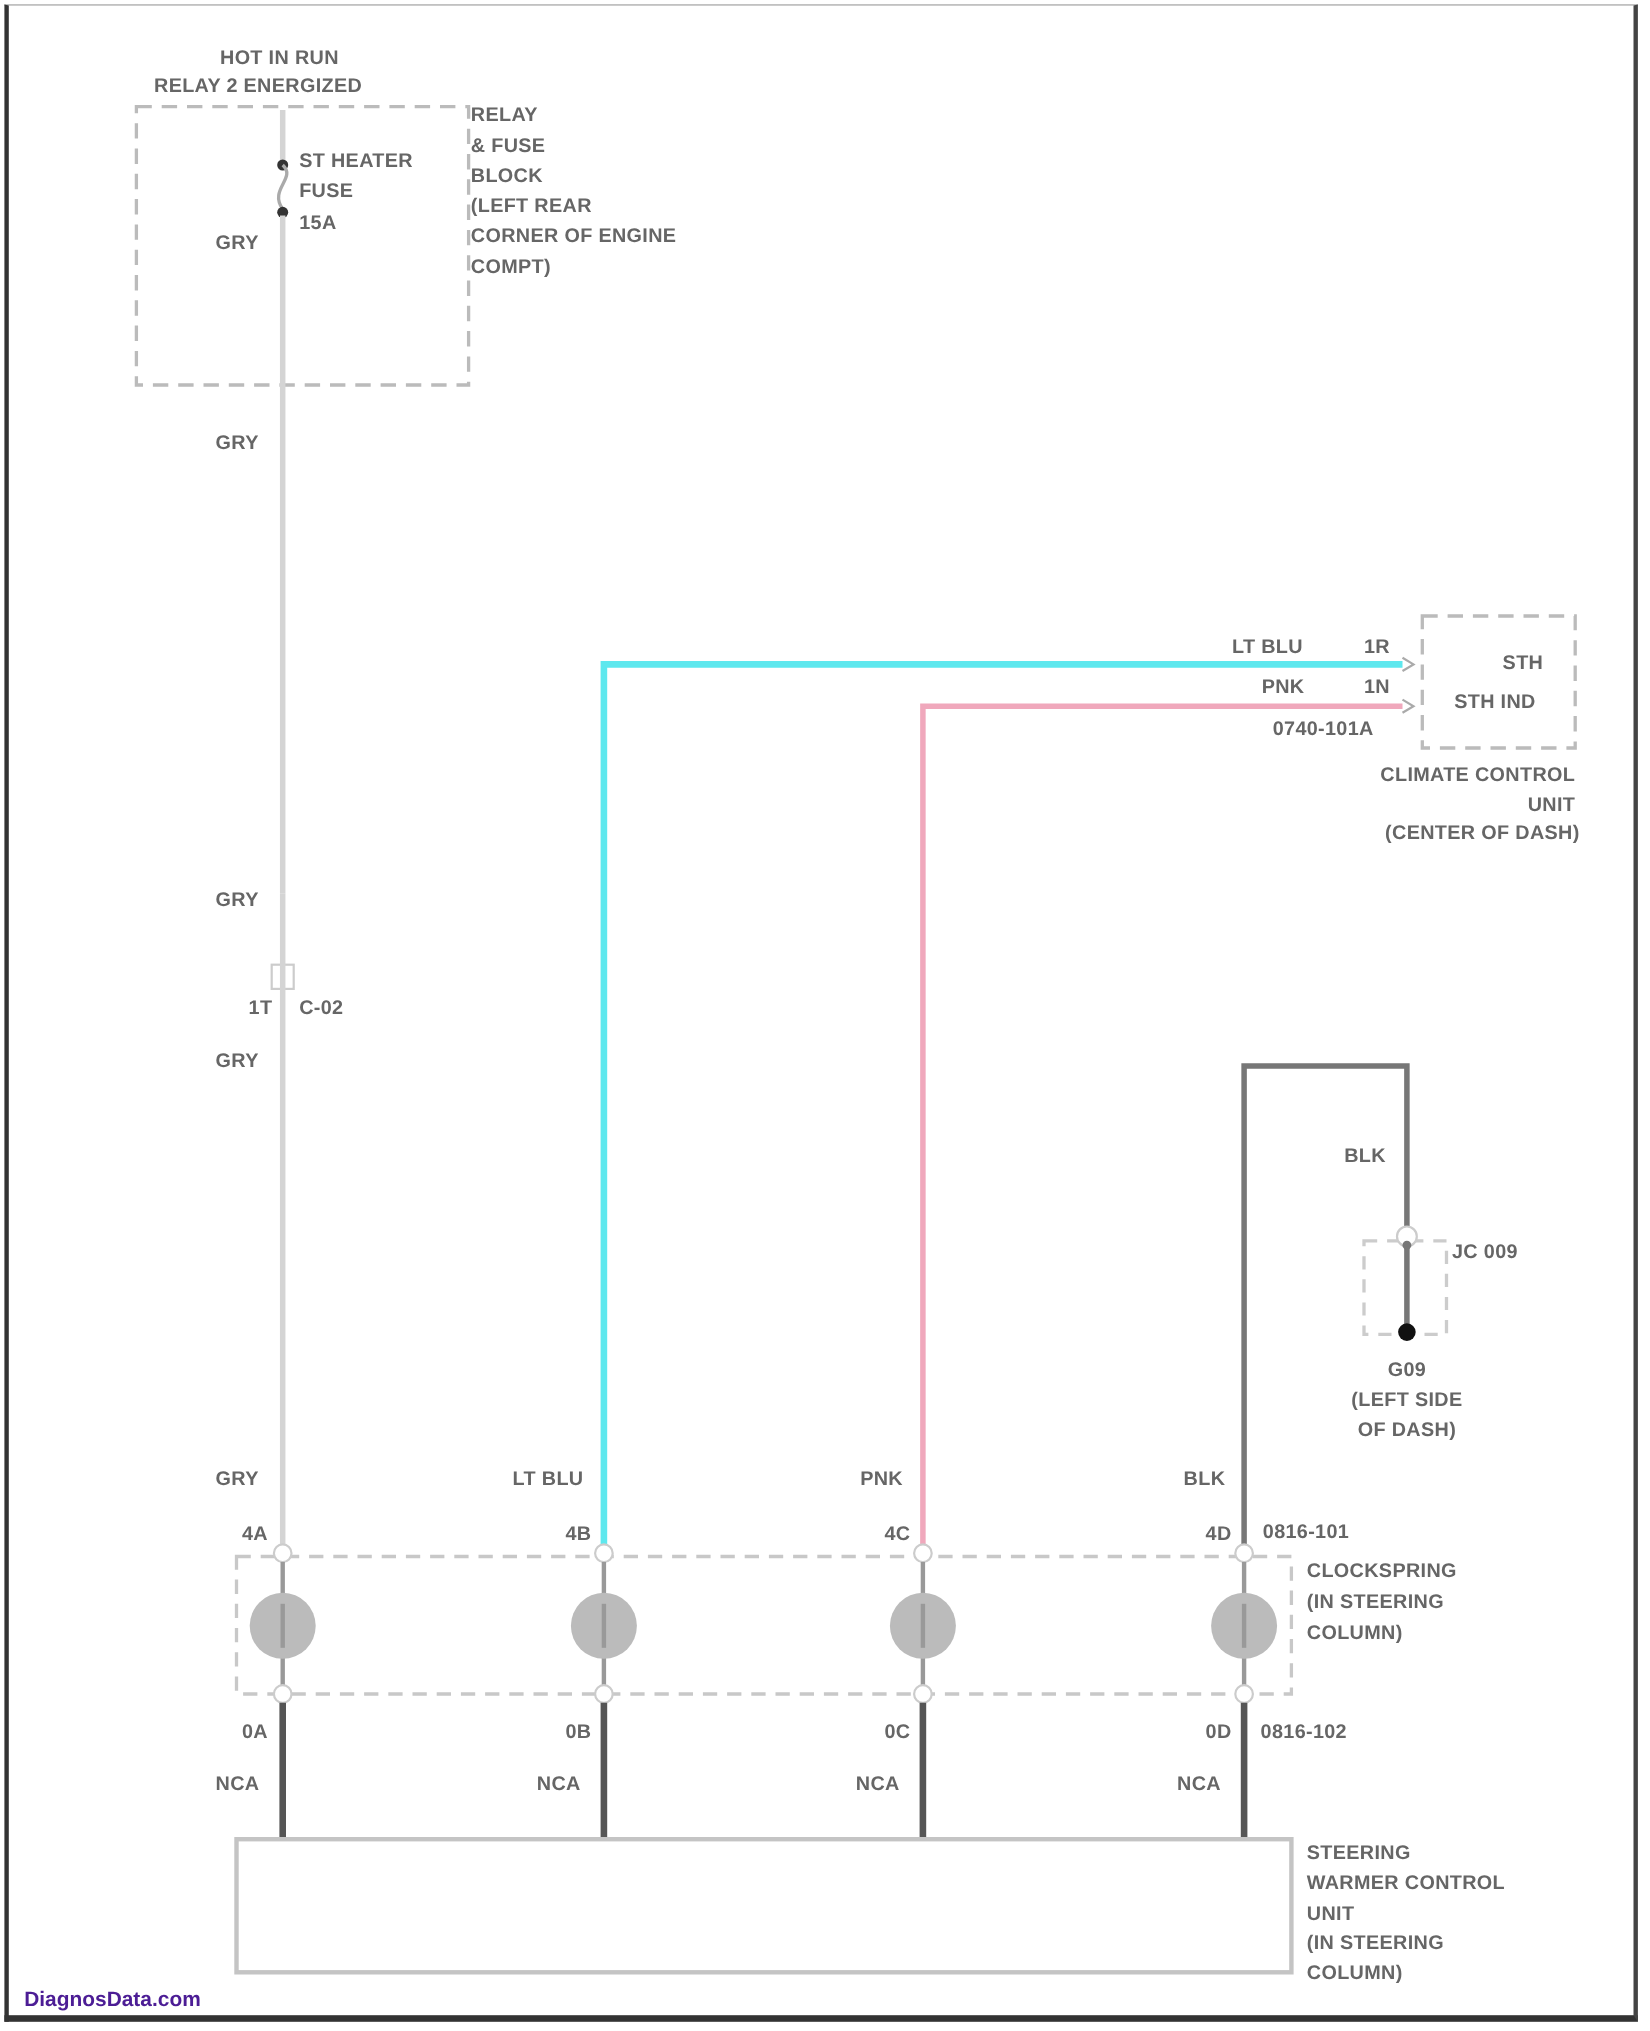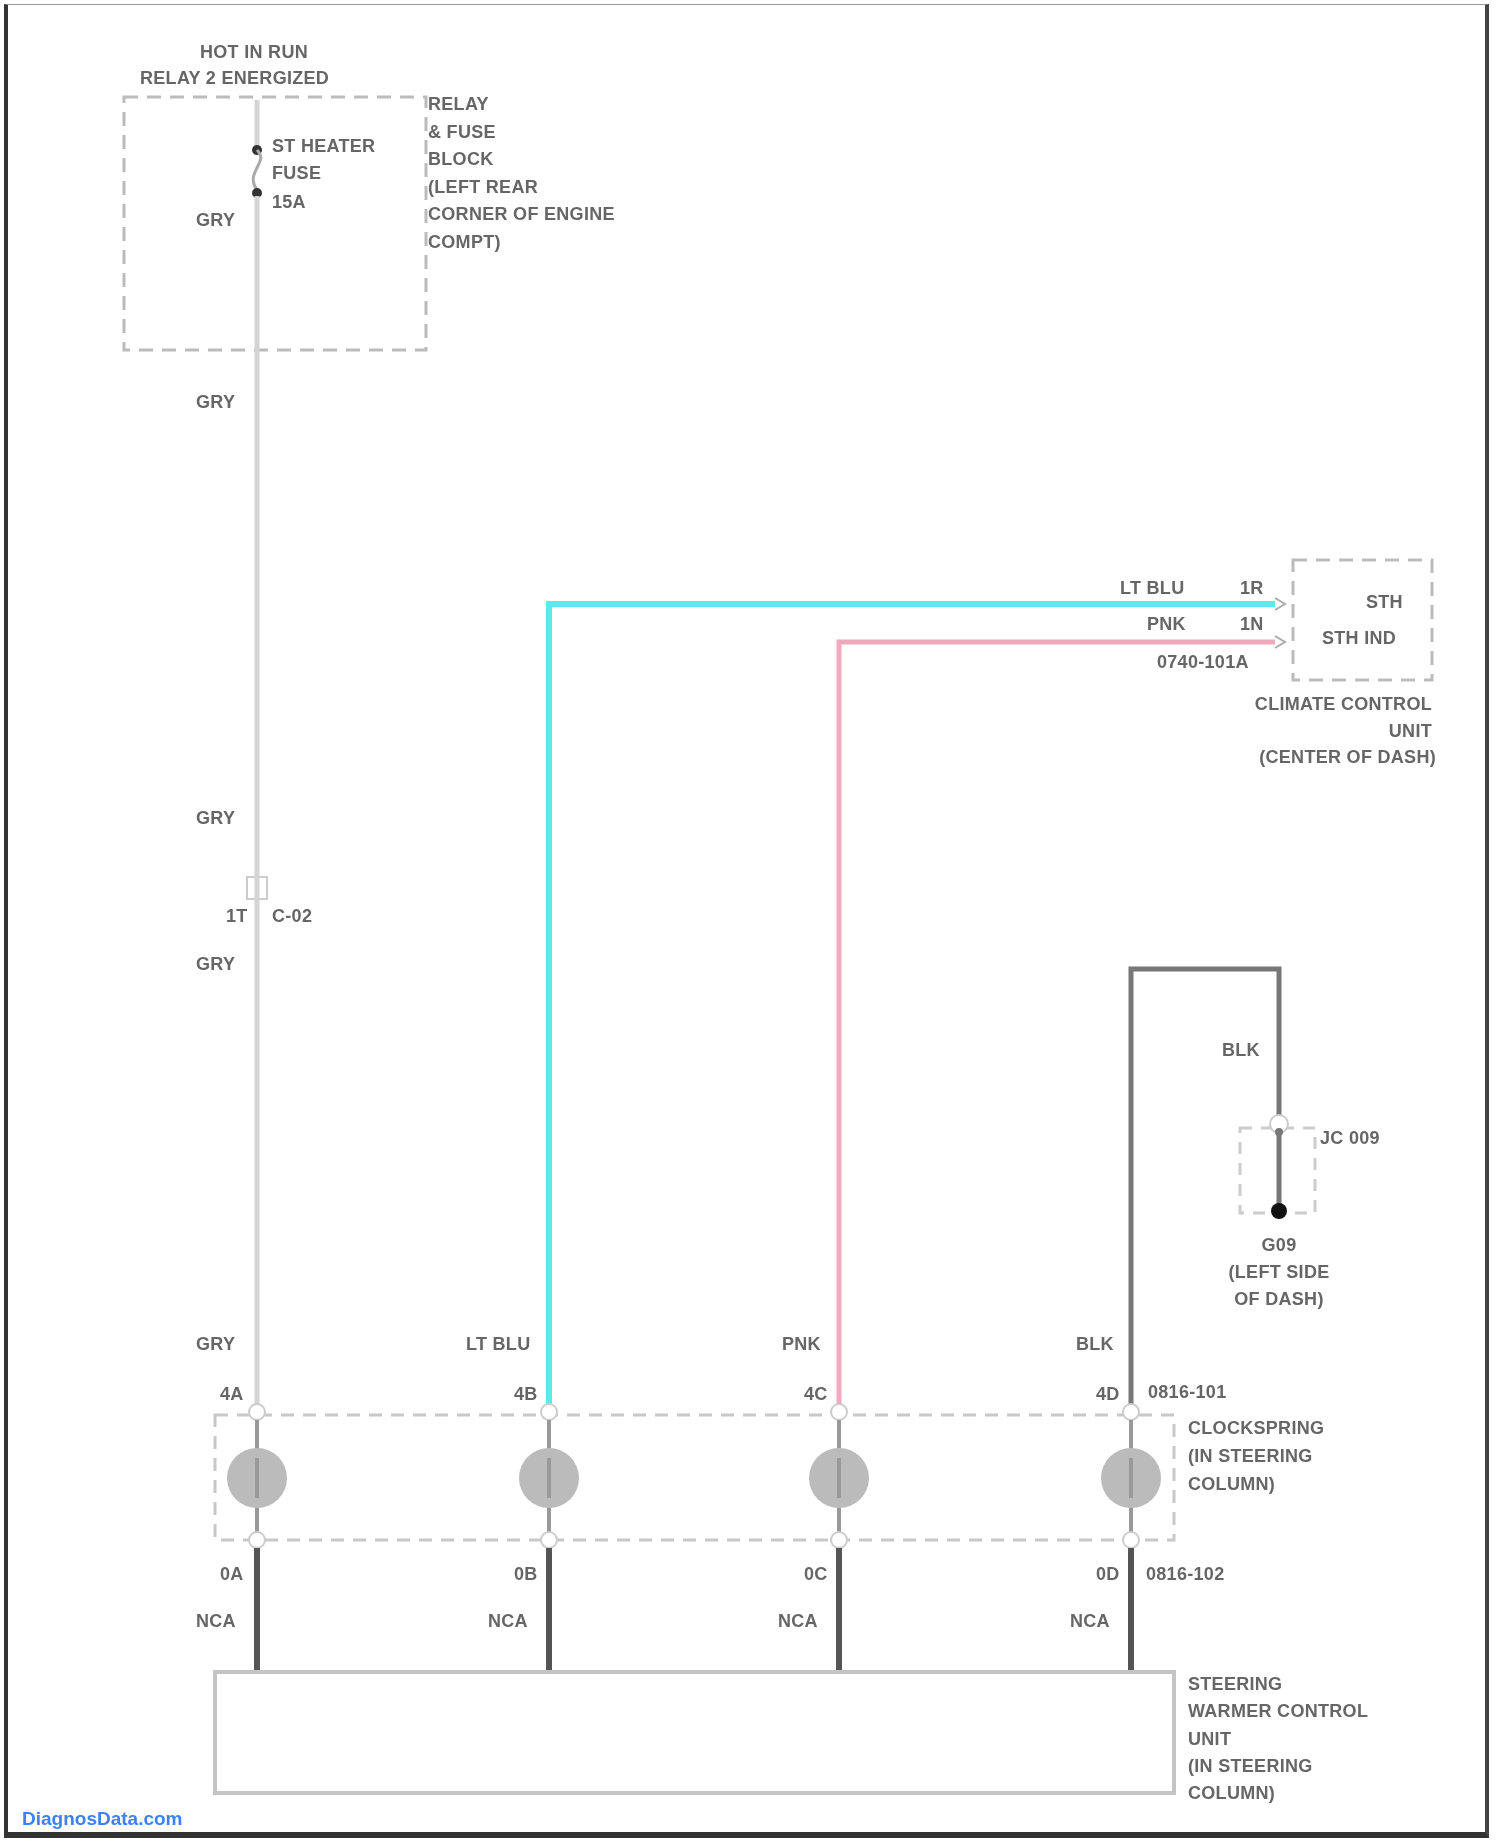--- a/index.html
+++ b/index.html
@@ -1,20 +1,20 @@
 <!DOCTYPE html>
 <html><head>
 <meta charset="utf-8">
 <style>
   html, body { margin:0; padding:0; background:#ffffff; }
   body { width:1500px; height:1846px; position:relative; overflow:hidden; font-family:"Liberation Sans", sans-serif; }
   .frame { position:absolute; left:4px; top:4px; width:1485px; height:1834px; border-left:4px solid #333; border-bottom:6px solid #333; border-right:4px solid #444; border-top:1px solid #999; box-sizing:border-box; }
   svg.diagram { position:absolute; left:0; top:0; }
   .lbl { font-family:"Liberation Sans", sans-serif; font-size:18px; fill:#666; font-weight:bold; letter-spacing:0.3px; }
-  .wm { position:absolute; left:22px; top:1808px; font-size:19px; font-weight:bold; color:#3b82f6; font-family:"Liberation Sans", sans-serif; }
+  .wm { position:absolute; left:22px; top:1808px; font-size:19px; font-weight:bold; color:#4c1d95; font-family:"Liberation Sans", sans-serif; }
 </style>
 </head>
 <body>
 
 <div class="frame"></div>
 
 <svg class="diagram" width="1500" height="1846" viewBox="0 0 1500 1846">
 
   <g>
     <rect x="124" y="97" width="302" height="253" fill="none" stroke="#bbb" stroke-width="3" stroke-dasharray="14 9"></rect>

